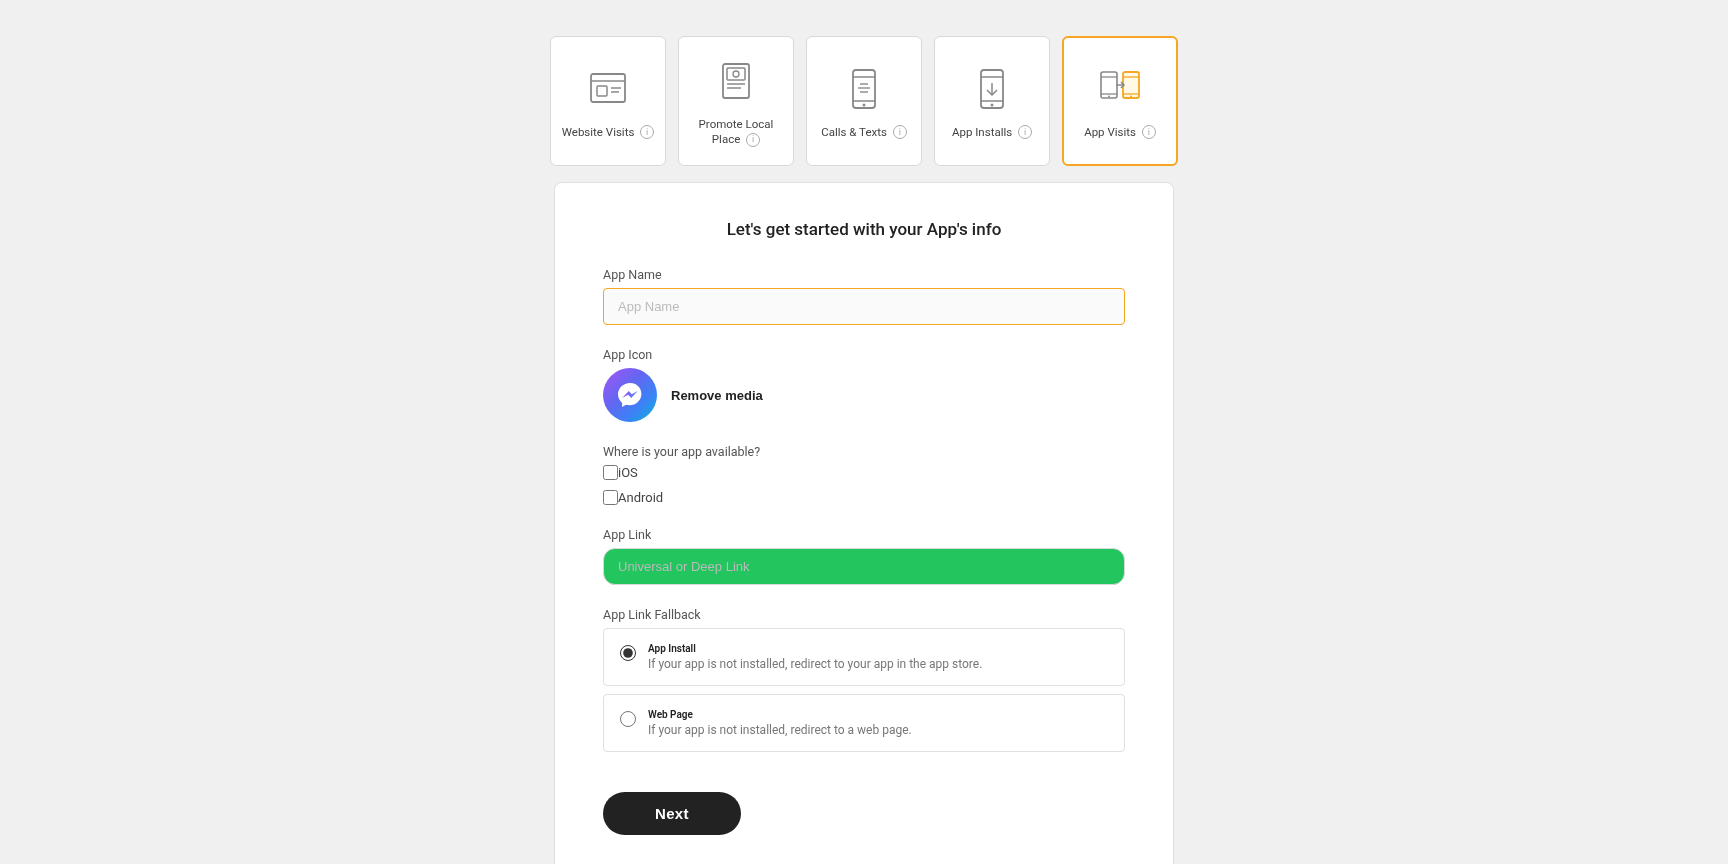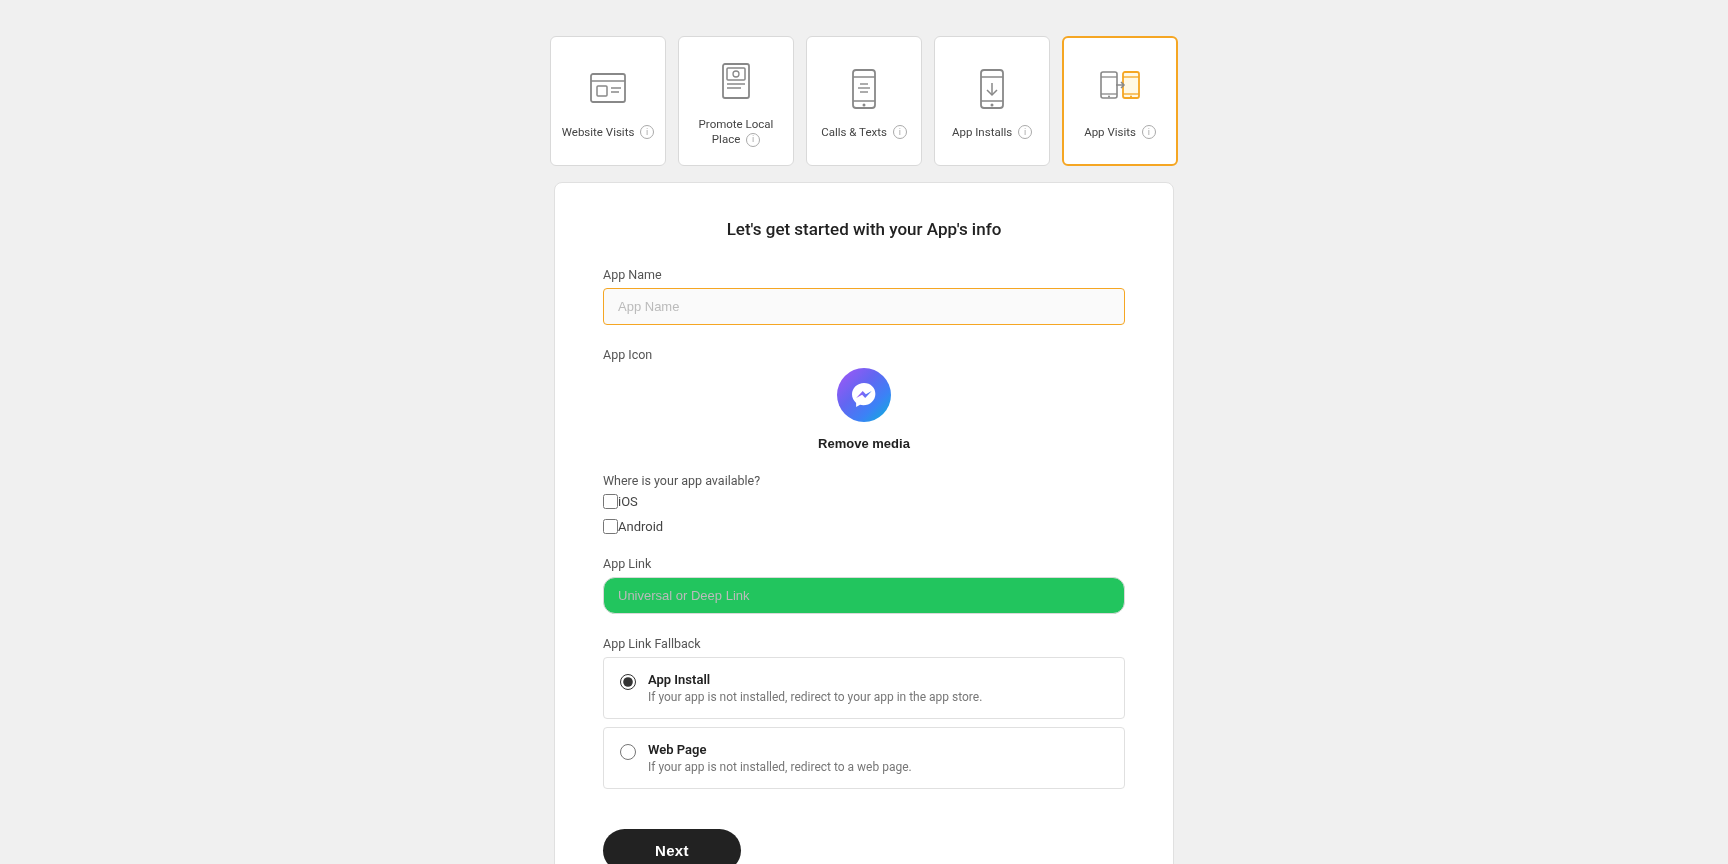--- a/index.html
+++ b/index.html
@@ -136,21 +136,20 @@
 
     .text-input-normal::placeholder {
       color: #bbb;
     }
 
     
     .app-icon-row {
       display: flex;
       align-items: center;
       gap: 14px;
-      flex-direction: column;
     }
 
     .messenger-icon {
       width: 54px;
       height: 54px;
       border-radius: 50%;
       background: linear-gradient(135deg, #a855f7 0%, #6366f1 40%, #3b82f6 70%, #06b6d4 100%);
       display: flex;
       align-items: center;
       justify-content: center;
@@ -220,21 +219,21 @@
       cursor: pointer;
     }
 
     .radio-text-group {
       display: flex;
       flex-direction: column;
       gap: 3px;
     }
 
     .radio-title {
-      font-size: 13px;
+      font-size: 10px;
       font-weight: 600;
       color: #222;
     }
 
     .radio-desc {
       font-size: 12px;
       color: #777;
       text-align: center;
     }
 

